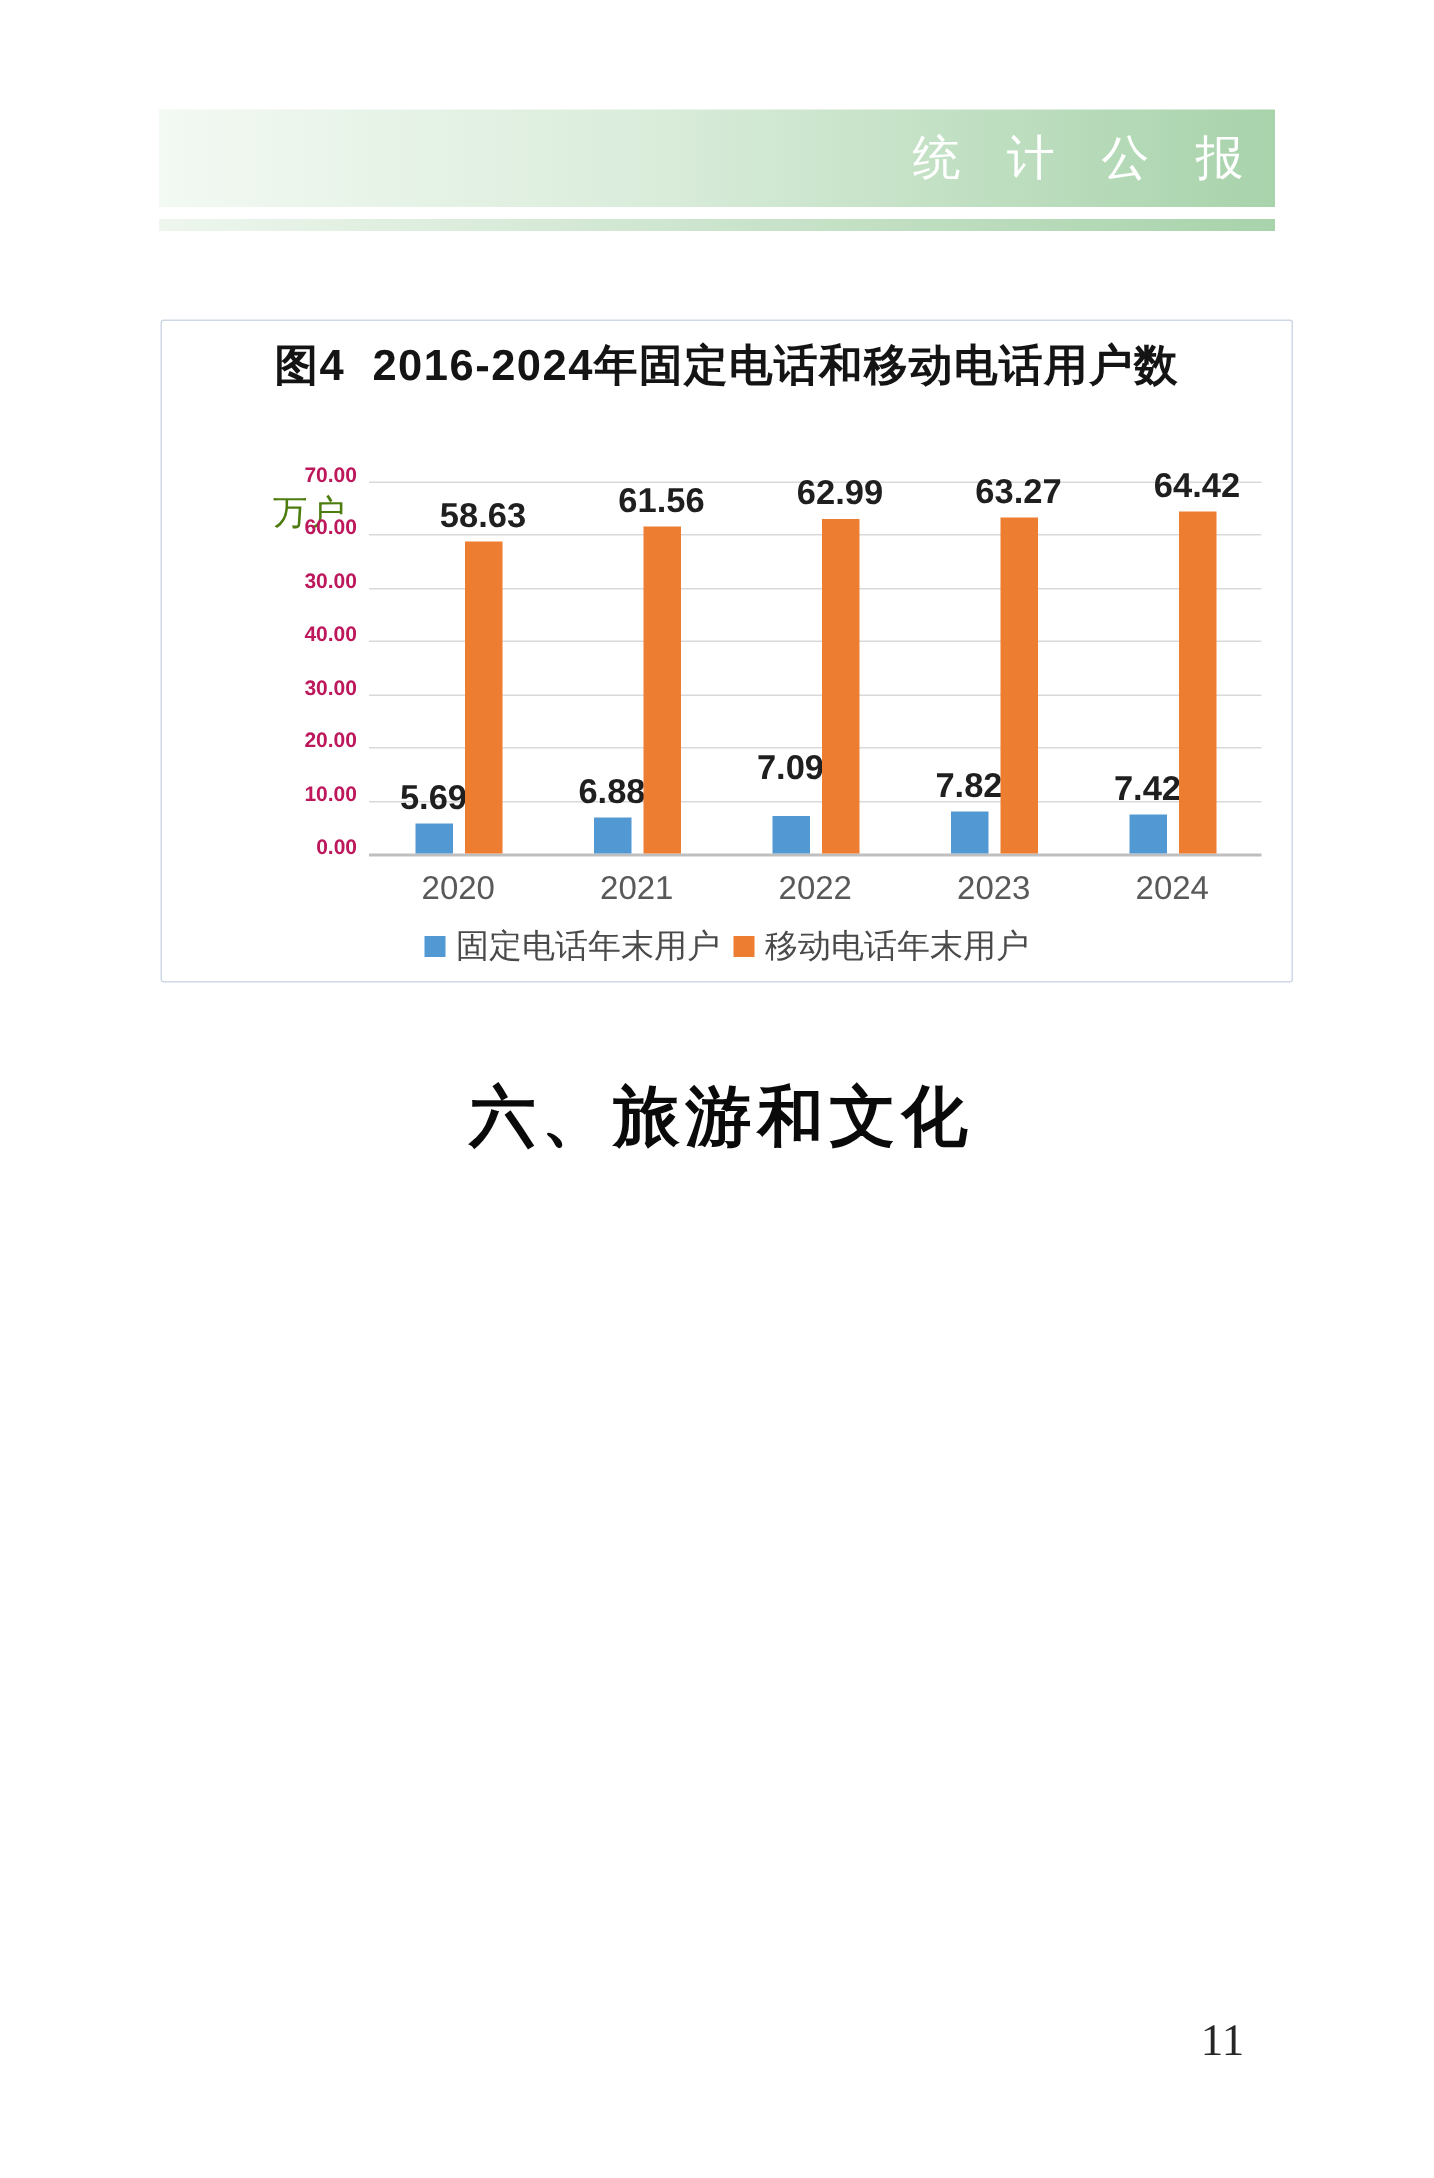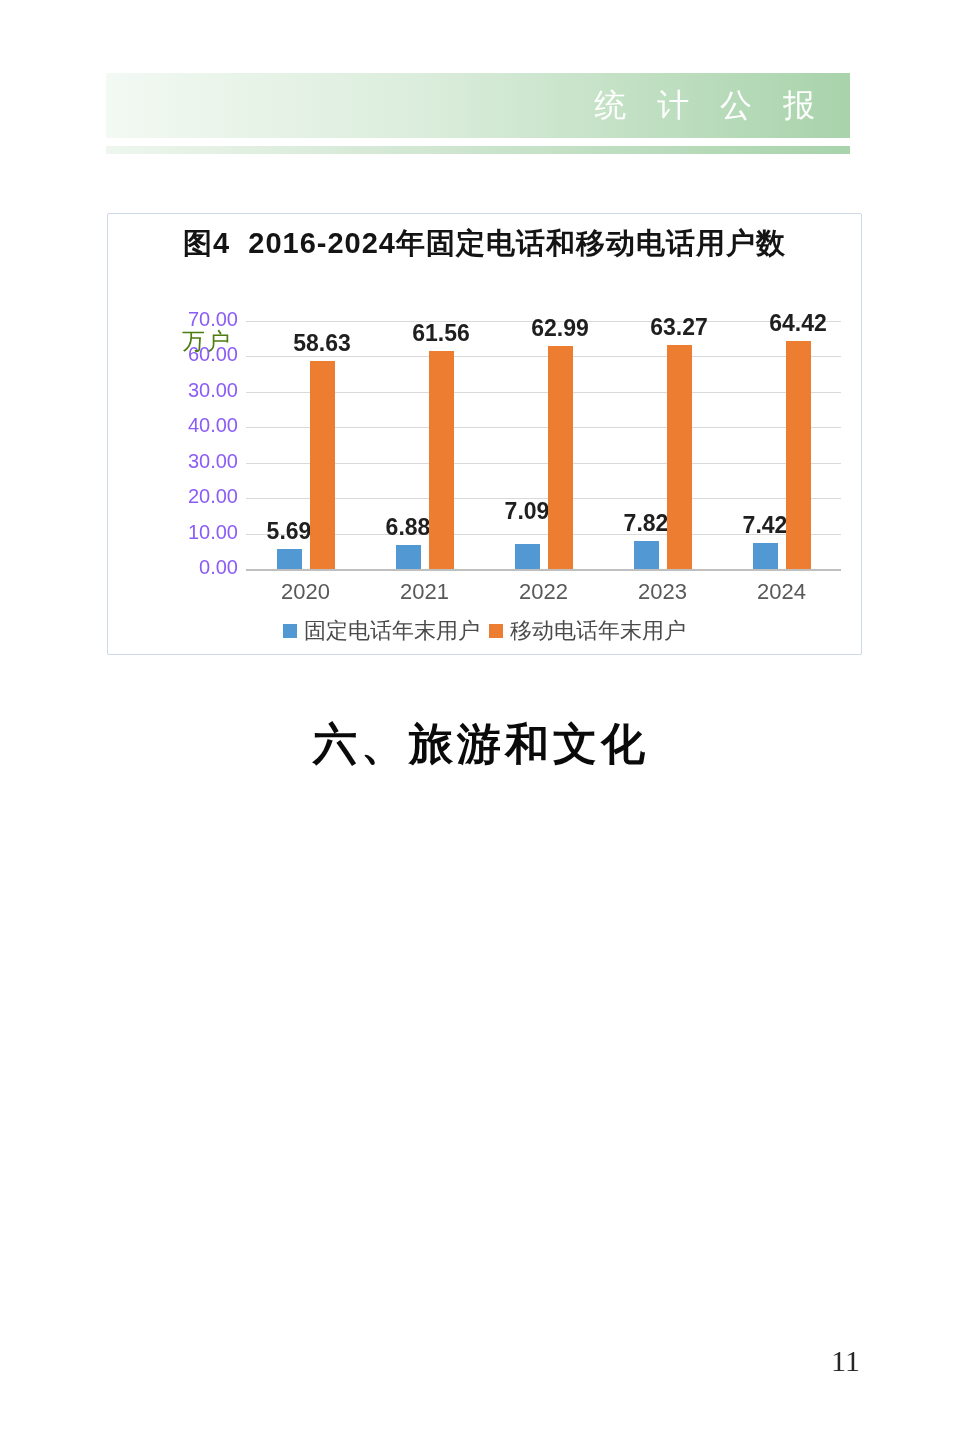--- a/index.html
+++ b/index.html
@@ -7,21 +7,21 @@
     position:relative;width:956px;height:1452px;background:#ffffff;
     font-family:"Liberation Sans","DejaVu Sans",sans-serif;overflow:hidden;
   }
 
   
   .banner-band{
     position:absolute;left:106px;top:73px;width:744px;height:65px;
     background:linear-gradient(to right,#f3f9f3 0%,#d9ecda 45%,#a8d3ab 100%);
     color:#ffffff;font-size:32px;letter-spacing:11px;
     display:flex;align-items:center;justify-content:flex-end;
-    padding-right:24px;box-sizing:border-box;
+    padding-right:10px;box-sizing:border-box;
   }
   .banner-underline{
     position:absolute;left:106px;top:146px;width:744px;height:8px;
     background:linear-gradient(to right,#eef6ee 0%,#cfe6d0 45%,#a8d3ab 100%);
   }
 
   
   .chart-card{
     position:absolute;left:107px;top:213px;width:755px;height:442px;
     background:#ffffff;border:1px solid #cfd8e6;border-radius:2px;box-sizing:border-box;
@@ -30,21 +30,21 @@
   .chart-title{
     position:absolute;left:0;top:10px;width:100%;text-align:center;
     font-size:29px;font-weight:bold;color:#141414;letter-spacing:1px;white-space:pre-wrap;
   }
   .unit-label{
     position:absolute;left:74px;top:84px;font-size:23px;color:#4d7c0f;letter-spacing:2px;margin-top:28px;
   }
   .gridline{position:absolute;height:1px;background:#d9d9d9;}
   .gridline.baseline{background:#bfbfbf;height:2px;}
   .ytick{
-    position:absolute;width:72px;text-align:right;font-size:20px;color:#8b5cf6;
+    position:absolute;width:72px;text-align:right;font-size:14px;color:#be185d;font-weight:bold;
   }
   .bar{position:absolute;}
   .bar-label{
     position:absolute;width:120px;text-align:center;font-size:23px;font-weight:600;
     color:#1f1f1f;white-space:nowrap;
   }
   .xlabel{
     position:absolute;width:120px;text-align:center;font-size:22px;color:#595959;
   }
   .legend{
@@ -62,21 +62,21 @@
     font-size:44px;line-height:66px;font-weight:bold;color:#0a0a0a;letter-spacing:4px;
   }
   .body-text{
     position:absolute;left:106px;top:788px;width:750px;
     font-family:"Liberation Serif","DejaVu Serif",serif;
     font-size:34px;line-height:62px;color:#0a0a0a;
     text-align:justify;letter-spacing:3.5px;
   }
   .body-text p{margin:0;text-indent:2em;}
   .page-number{
-    position:absolute;left:770px;top:1344px;width:90px;text-align:right;
+    position:absolute;left:770px;top:1344px;width:90px;text-align:center;
     font-family:"Liberation Serif","DejaVu Serif",serif;font-size:30px;color:#262626;
   }
 </style>
 </head>
 <body>
 
 <div class="page">
 
   <div class="banner-band">
     <span>统 计 公 报</span>

